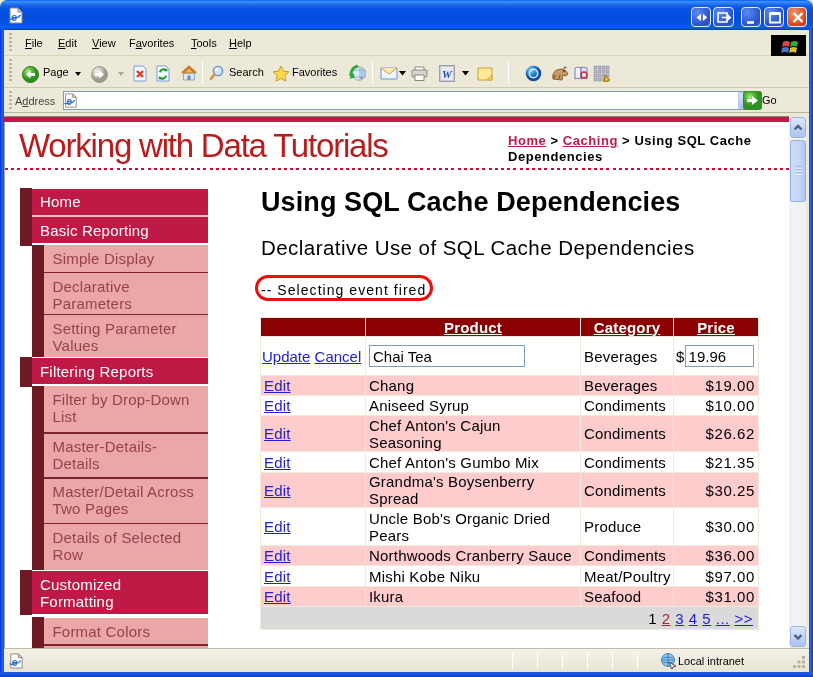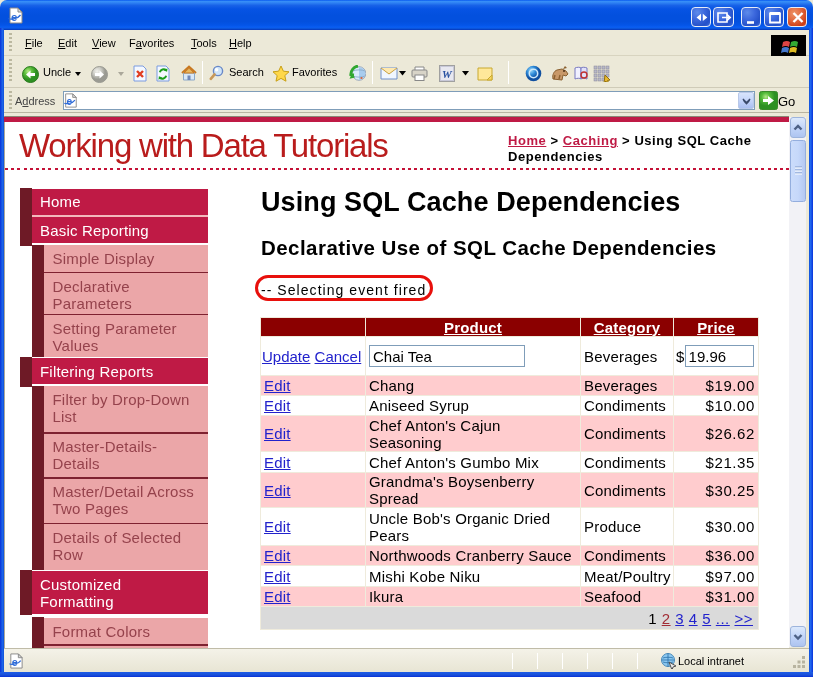--- a/index.html
+++ b/index.html
@@ -32,41 +32,41 @@
 .tsep { position:absolute; top:5px; width:1px; height:23px; background:#C6C3AE; border-right:1px solid #fff; }
 .tlabel { position:absolute; top:10px; font-size:11px; color:#000; }
 .grip { position:absolute; left:5px; top:3px; width:3px; height:24px;
   background:repeating-linear-gradient(180deg,#BBB8A0 0 2px,#ECE9D8 2px 4px); }
 
 
 #addrbar { left:4px; top:88px; width:805px; height:25px; background:#ECE9D8; border-bottom:1px solid #B8B4A0; }
 #addrinput { position:absolute; left:59px; top:2.5px; width:692px; height:19px; background:#fff; border:1px solid #7F9DB9; font-size:11px; }
 #addrtext { position:absolute; left:17px; top:3.5px; white-space:nowrap; letter-spacing:-0.1px; }
 #addrdrop { position:absolute; right:0; top:0; width:16px; height:17px; border-radius:2px; background:linear-gradient(180deg,#D8E4FC,#C2D3F9 55%,#AABFF0); border:1px solid #B8C8E8; }
-#gobtn { position:absolute; left:755px; top:3px; width:48px; height:19px; font-size:13px; }
+#gobtn { position:absolute; left:739px; top:3px; width:48px; height:19px; font-size:11px; }
 
 
 #content { left:4px; top:116px; width:785px; height:532px; background:#fff; border-top:1px solid #8A8775; border-left:1px solid #ACA899; overflow:hidden; }
 #redband { left:4px; top:117px; width:785px; height:5px; background:#BF1A45; }
 #pgheader { left:19px; top:127px; font-size:33px; letter-spacing:-1.2px; color:#b91c1c; }
 #crumbs { left:508px; top:133px; width:256px; font-size:13px; font-weight:bold; line-height:15.5px; letter-spacing:0.55px; color:#000; }
 #crumbs a { color:#BF1A45; }
 #dashline { left:5px; top:168px; width:784px; height:2px; background:repeating-linear-gradient(90deg,#C41237 0 3px,#FFFFFF 3px 6.2px); }
 
 
 .nav1, .nav2 { position:absolute; color:#fff; font-size:15px; line-height:17px; padding:4.5px 4px 0 8px; letter-spacing:0.2px; }
 .nav1 { left:32px; width:175.5px; background:#BF1A45; }
 .nav2 { left:43.5px; width:164px; background:#EBA6A8; color:#95424C; padding-left:9px; }
 .strip { position:absolute; background:#6E1A26; }
 .s1 { left:20px; width:12px; }
 .s2 { left:32px; width:11.5px; }
 
 
 #h1 { left:261px; top:186.5px; font-size:27px; font-weight:bold; letter-spacing:0.1px; color:#000; }
-#h2 { left:261px; top:235.5px; font-size:20.5px; font-weight:bold; letter-spacing:0.45px; color:#000; }
+#h2 { left:261px; top:235.5px; font-size:20.5px; font-weight:normal; letter-spacing:0.45px; color:#000; }
 #oval { left:254.5px; top:275px; width:178px; height:25.5px; border:3px solid #E8100C; border-radius:13px; }
 #seltext { left:261px; top:281.5px; font-size:14px; letter-spacing:1.05px; color:#000; }
 
 
 #grid { position:absolute; left:260px; top:317px; border-collapse:collapse; table-layout:fixed; width:498px; font-size:15px; letter-spacing:0.2px; color:#000; }
 #grid td, #grid th { border:1px solid #EFEBDC; overflow:hidden; white-space:normal; padding:0 3px; vertical-align:middle; line-height:17px; }
 #grid th { background:#8B0000; color:#fff; }
 #grid th a { color:#fff; font-weight:bold; }
 #grid a { color:#2222CC; }
 #grid .r-pink td { background:#FFCCCE; }
@@ -158,21 +158,21 @@
     <defs>
         <radialGradient id="gb" cx="35%" cy="30%">
           <stop offset="0%" stop-color="#B8E88A"></stop>
           <stop offset="45%" stop-color="#61C23F"></stop>
           <stop offset="100%" stop-color="#2D9022"></stop>
         </radialGradient>
       </defs>
     <circle cx="8.5" cy="8.5" r="8" fill="url(#gb)" stroke="#2A7A1E"></circle>
     <path d="M4 8.5l4.5-4v2.5H13v3H8.5v2.5z" fill="#fff"></path>
   </svg>
-  <div class="tlabel" style="left:39px">Uncle</div>
+  <div class="tlabel" style="left:39px">Page</div>
   <svg class="abs" style="left:71px;top:15.5px" width="6" height="4">
       <path d="M0 0h6l-3 4z" fill="#000"></path>
     </svg>
 
   <svg class="abs" style="left:87px;top:9.5px" width="17" height="17">
     <defs>
         <radialGradient id="gf" cx="35%" cy="30%">
           <stop offset="0%" stop-color="#F2F2EE"></stop>
           <stop offset="50%" stop-color="#CFCFC8"></stop>
           <stop offset="100%" stop-color="#9A9A92"></stop>

